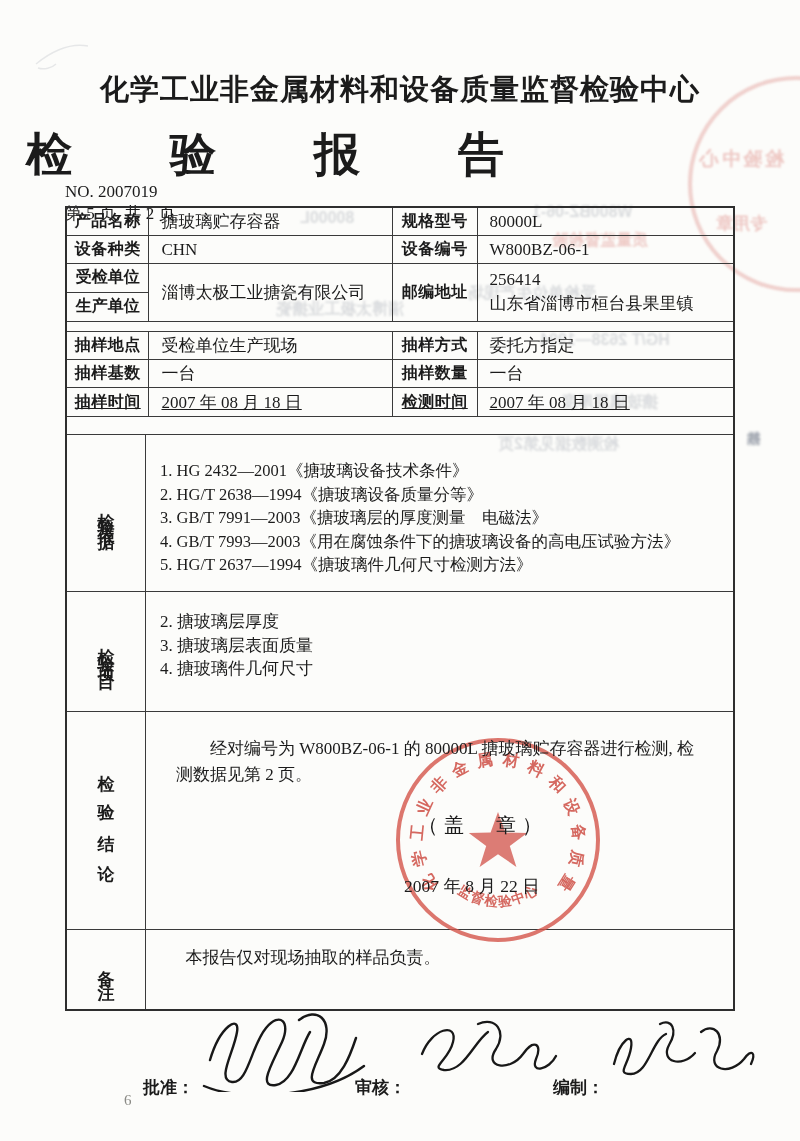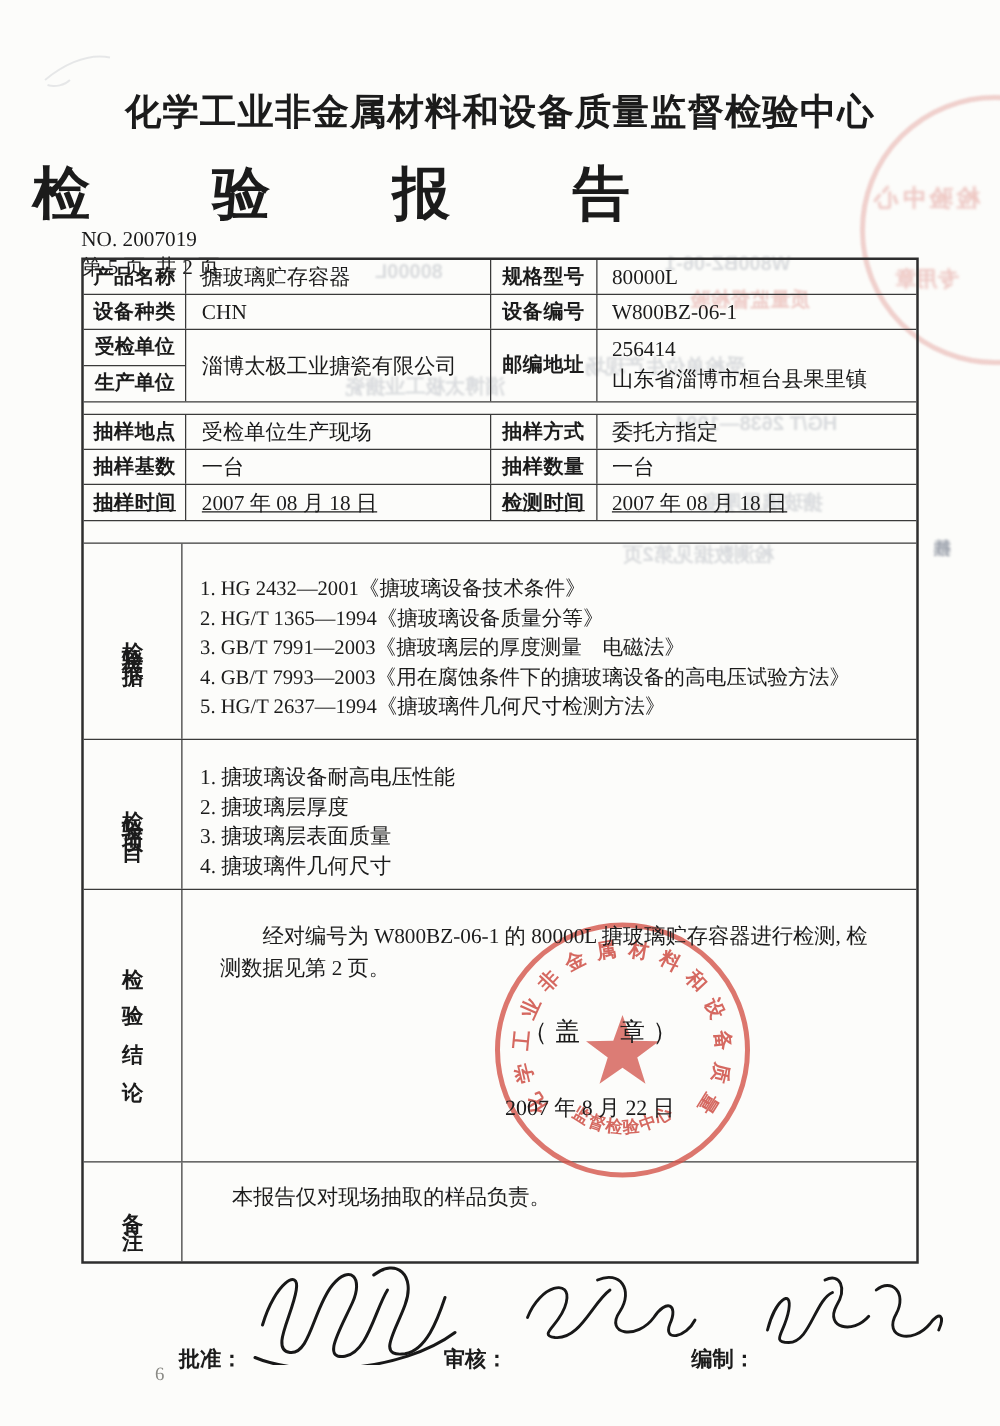--- a/index.html
+++ b/index.html
@@ -184,33 +184,32 @@
     </div>
 
     <div class="row spacer2"></div>
 
     <div class="row h157">
       <div class="cell seclab">
         <div class="vtext ls6">检验依据</div>
       </div>
       <div class="seccontent" style="padding-top:24px;">
         <div class="listline">1. HG 2432—2001《搪玻璃设备技术条件》</div>
-        <div class="listline">2. HG/T 1365—1994《搪玻璃设备质量分等》</div>
+        <div class="listline">2. HG/T 2638—1994《搪玻璃设备质量分等》</div>
         <div class="listline">3. GB/T 7991—2003《搪玻璃层的厚度测量　电磁法》</div>
         <div class="listline">4. GB/T 7993—2003《用在腐蚀条件下的搪玻璃设备的高电压试验方法》</div>
         <div class="listline">5. HG/T 2637—1994《搪玻璃件几何尺寸检测方法》</div>
       </div>
     </div>
 
     <div class="row h120">
       <div class="cell seclab">
         <div class="vtext ls9">检验项目</div>
       </div>
       <div class="seccontent" style="padding-top:18px;">
-        <div class="itemline">1.  搪玻璃设备耐高电压性能</div>
         <div class="itemline">2.  搪玻璃层厚度</div>
         <div class="itemline">3.  搪玻璃层表面质量</div>
         <div class="itemline">4.  搪玻璃件几何尺寸</div>
       </div>
     </div>
 
     <div class="row h218">
       <div class="cell seclab">
         <div class="vtext ls26">检验结论</div>
       </div>

